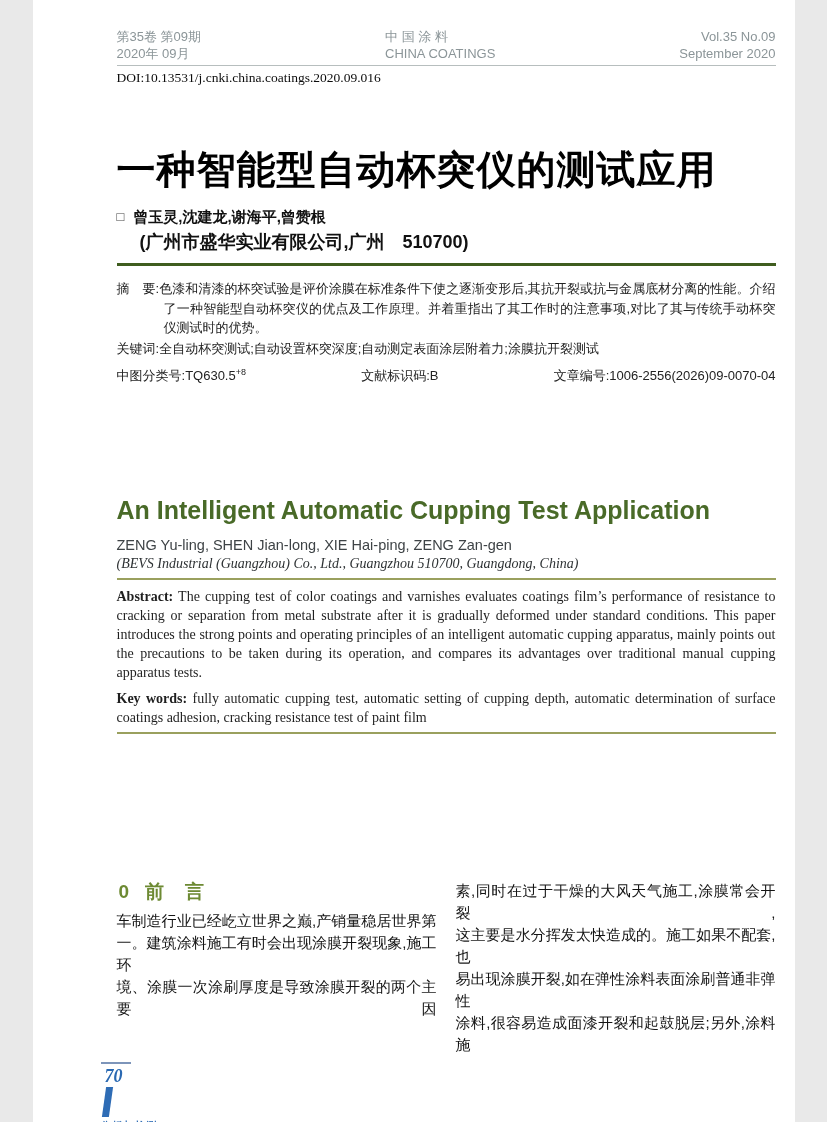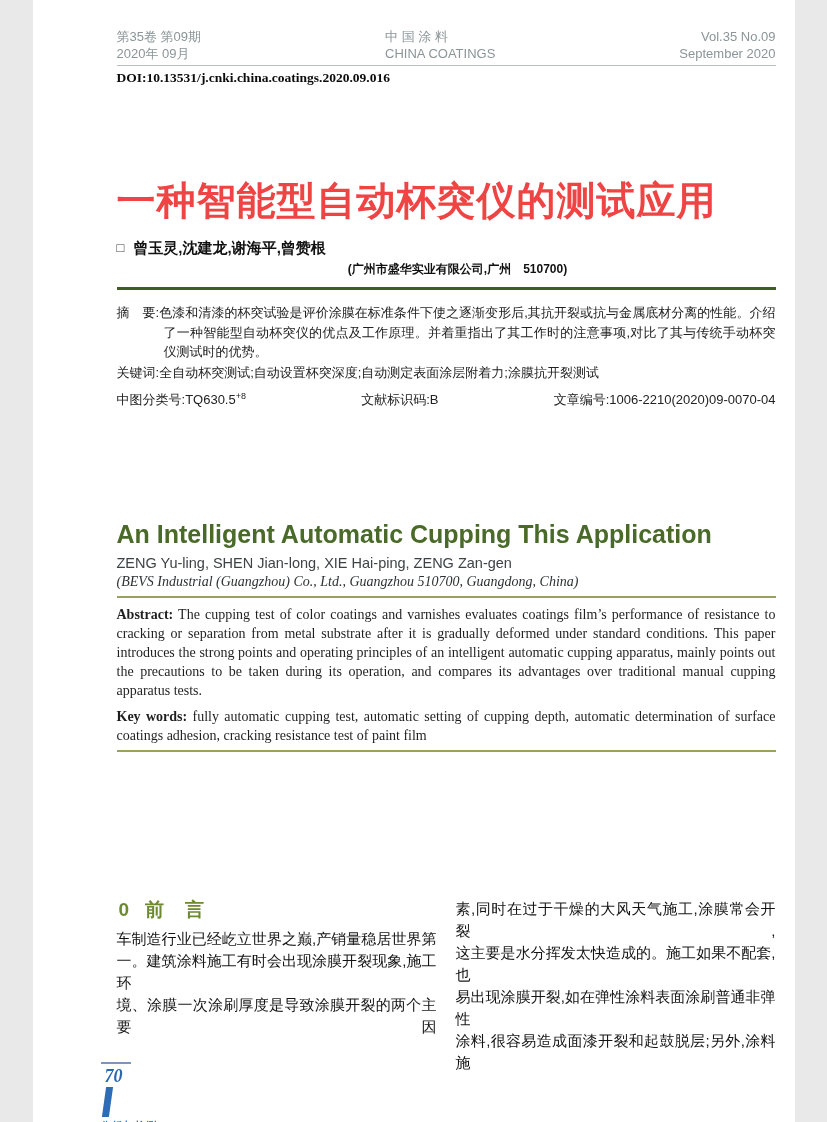--- a/index.html
+++ b/index.html
@@ -9,39 +9,39 @@
     position:relative; overflow:hidden;
     font-family:"Liberation Sans", sans-serif; color:#1c1c1c;
   }
   .content { position:absolute; left:84px; top:28px; width:659px; }
 
   
   .jheader { display:flex; justify-content:space-between; color:#8b9598; font-size:13px; line-height:17px; }
   .jheader .hc { }
   .jheader .hr { text-align:right; }
   .header-rule { border-bottom:1px solid #b7bebe; margin-top:3px; }
-  .doi { font-family:"Liberation Serif", serif; font-weight:bold; font-size:13.5px; color:#0c0c0c; margin-top:4px; }
+  .doi { font-family:"Liberation Serif", serif; font-weight:normal; font-size:13.5px; color:#0c0c0c; margin-top:4px; }
 
   
-  .title-cn { margin-top:91px; font-size:39px; line-height:48px; font-weight:bold; color:#ef4444; letter-spacing:1px; }
+  .title-cn { margin-top:60px; font-size:39px; line-height:48px; font-weight:bold; color:#000000; letter-spacing:1px; }
   .authors-row { margin-top:14px; display:flex; align-items:center; gap:9px; font-size:15px; font-weight:bold; color:#111; }
   .sq { font-size:13px; color:#444; font-weight:normal; position:relative; top:-1px; }
-  .affil-cn { margin-top:3px; padding-left:23px; font-size:12px; font-weight:bold; color:#111;text-align:center; }
+  .affil-cn { margin-top:3px; padding-left:23px; font-size:18px; font-weight:bold; color:#111; }
   .green-rule { height:3px; background:#3f5d1f; margin-top:9px; }
 
   
   .abs-cn { margin-top:13px; font-size:13px; line-height:19.5px; color:#222;
             padding-left:47px; text-indent:-47px; text-align:justify; }
   .kw-cn  { margin-top:1px; font-size:13px; line-height:19.5px; color:#222; }
   .class-row { margin-top:9px; display:flex; justify-content:space-between; font-size:13px; color:#222; }
   .class-row sup { font-size:9px; }
 
   
   .title-en { margin-top:110px; font-size:25px; line-height:30px; font-weight:bold; color:#496a28; }
-  .authors-en { margin-top:6px; font-size:14.5px; color:#3e4346; }
+  .authors-en { margin-top:12px; font-size:14.5px; color:#3e4346; }
   .affil-en { margin-top:3px; font-family:"Liberation Serif", serif; font-style:italic; font-size:14px; color:#2e3234; }
   .olive-rule { height:2px; background:#9aa05e; margin-top:6px; }
   .abs-en { margin-top:7px; font-family:"Liberation Serif", serif; font-size:14px; line-height:19px; text-align:justify; color:#1f1f1f; }
   .abs-en b { font-weight:bold; }
   .olive-rule2 { height:2px; background:#9aa05e; margin-top:5px; }
 
   
   .body-cols { margin-top:146px; display:flex; gap:19px; }
   .col { width:320px; }
   .sec-head { display:flex; gap:15px; color:#6d8a33; font-size:19px; line-height:24px; font-weight:bold; margin:0 0 6px 2px; letter-spacing:1px; }
@@ -87,24 +87,24 @@
       <span>曾玉灵,沈建龙,谢海平,曾赞根</span>
     </div>
     <div class="affil-cn">(广州市盛华实业有限公司,广州　510700)</div>
     <div class="green-rule"></div>
 
     <p class="abs-cn"><span>摘　要:</span><span>色漆和清漆的杯突试验是评价涂膜在标准条件下使之逐渐变形后,其抗开裂或抗与金属底材分离的性能。介绍了一种智能型自动杯突仪的优点及工作原理。并着重指出了其工作时的注意事项,对比了其与传统手动杯突仪测试时的优势。</span></p>
     <p class="kw-cn"><span>关键词:</span><span>全自动杯突测试;自动设置杯突深度;自动测定表面涂层附着力;涂膜抗开裂测试</span></p>
     <div class="class-row">
       <span><span>中图分类号:</span><span>TQ630.5</span><sup>+8</sup></span>
       <span><span>文献标识码:</span><span>B</span></span>
-      <span><span>文章编号:</span><span>1006-2210(2020)09-0070-04</span></span>
+      <span><span>文章编号:</span><span>1006-2556(2026)09-0070-04</span></span>
     </div>
 
-    <h2 class="title-en">An Intelligent Automatic Cupping This Application</h2>
+    <h2 class="title-en">An Intelligent Automatic Cupping Test Application</h2>
     <div class="authors-en">ZENG Yu-ling, SHEN Jian-long, XIE Hai-ping, ZENG Zan-gen</div>
     <div class="affil-en">(BEVS Industrial (Guangzhou) Co., Ltd., Guangzhou 510700, Guangdong, China)</div>
     <div class="olive-rule"></div>
     <p class="abs-en"><b>Abstract:</b> <span>The cupping test of color coatings and varnishes evaluates coatings film’s performance of resistance to cracking or separation from metal substrate after it is gradually deformed under standard conditions. This paper introduces the strong points and operating principles of an intelligent automatic cupping apparatus, mainly points out the precautions to be taken during its operation, and compares its advantages over traditional manual cupping apparatus tests.</span></p>
     <p class="abs-en"><b>Key words:</b> <span>fully automatic cupping test, automatic setting of cupping depth, automatic determination of surface coatings adhesion, cracking resistance test of paint film</span></p>
     <div class="olive-rule2"></div>
 
     <div class="body-cols">
       <div class="col">
         <div class="sec-head">

